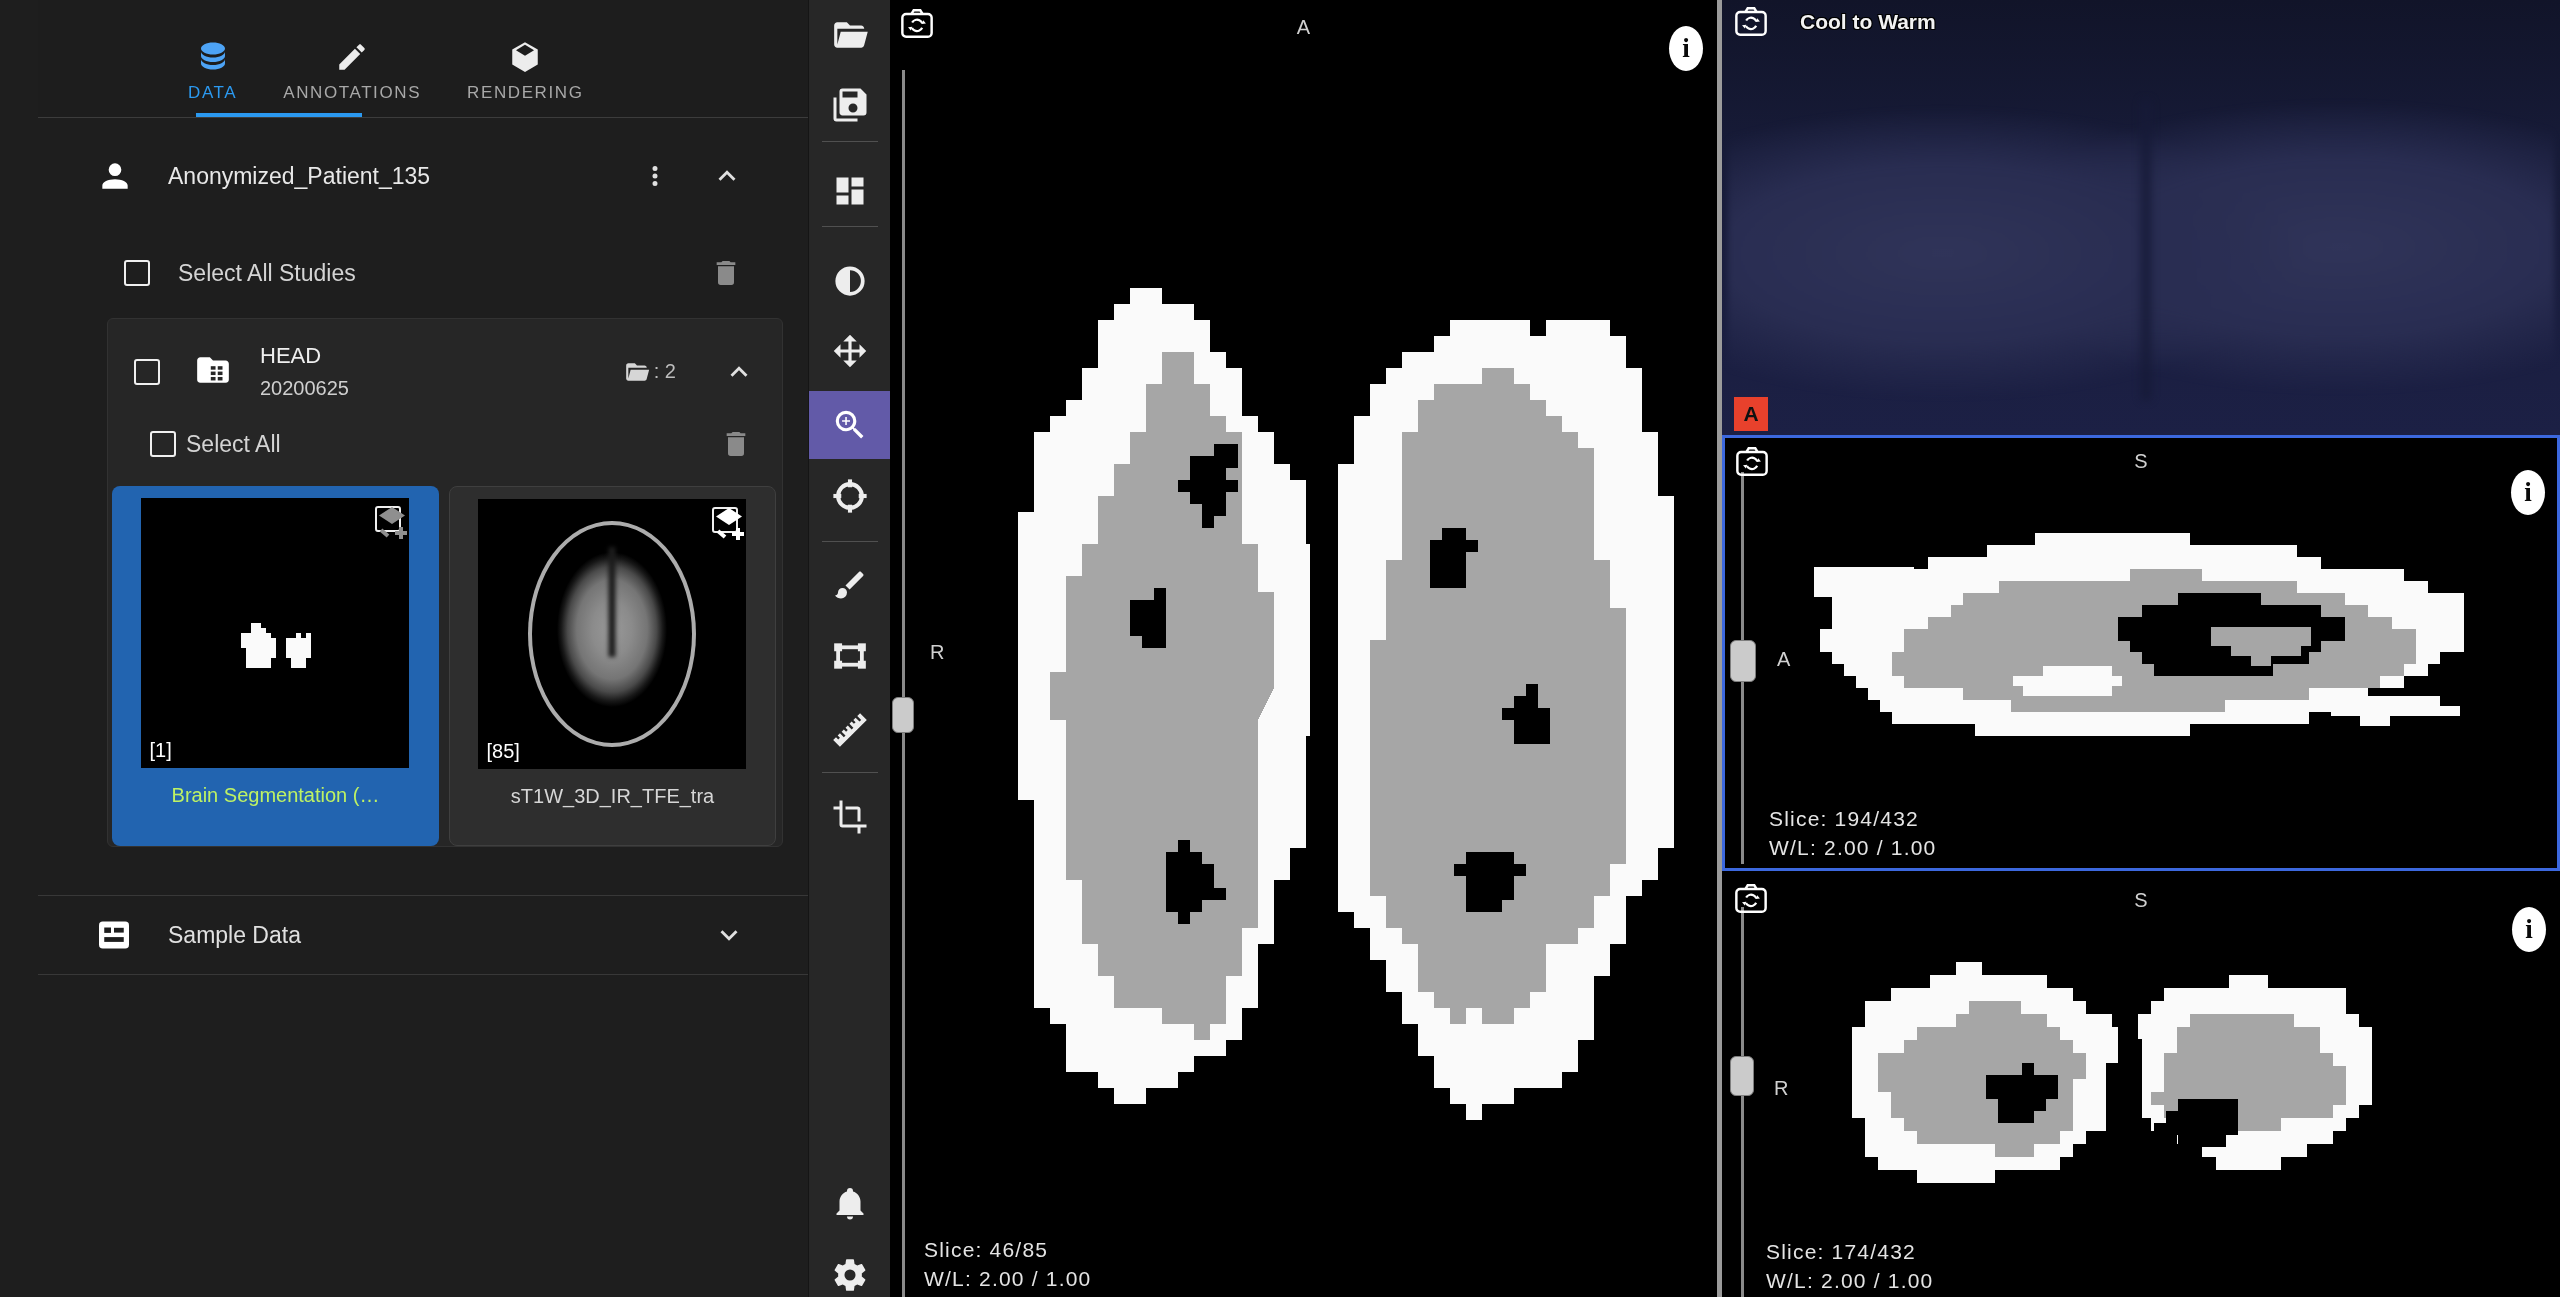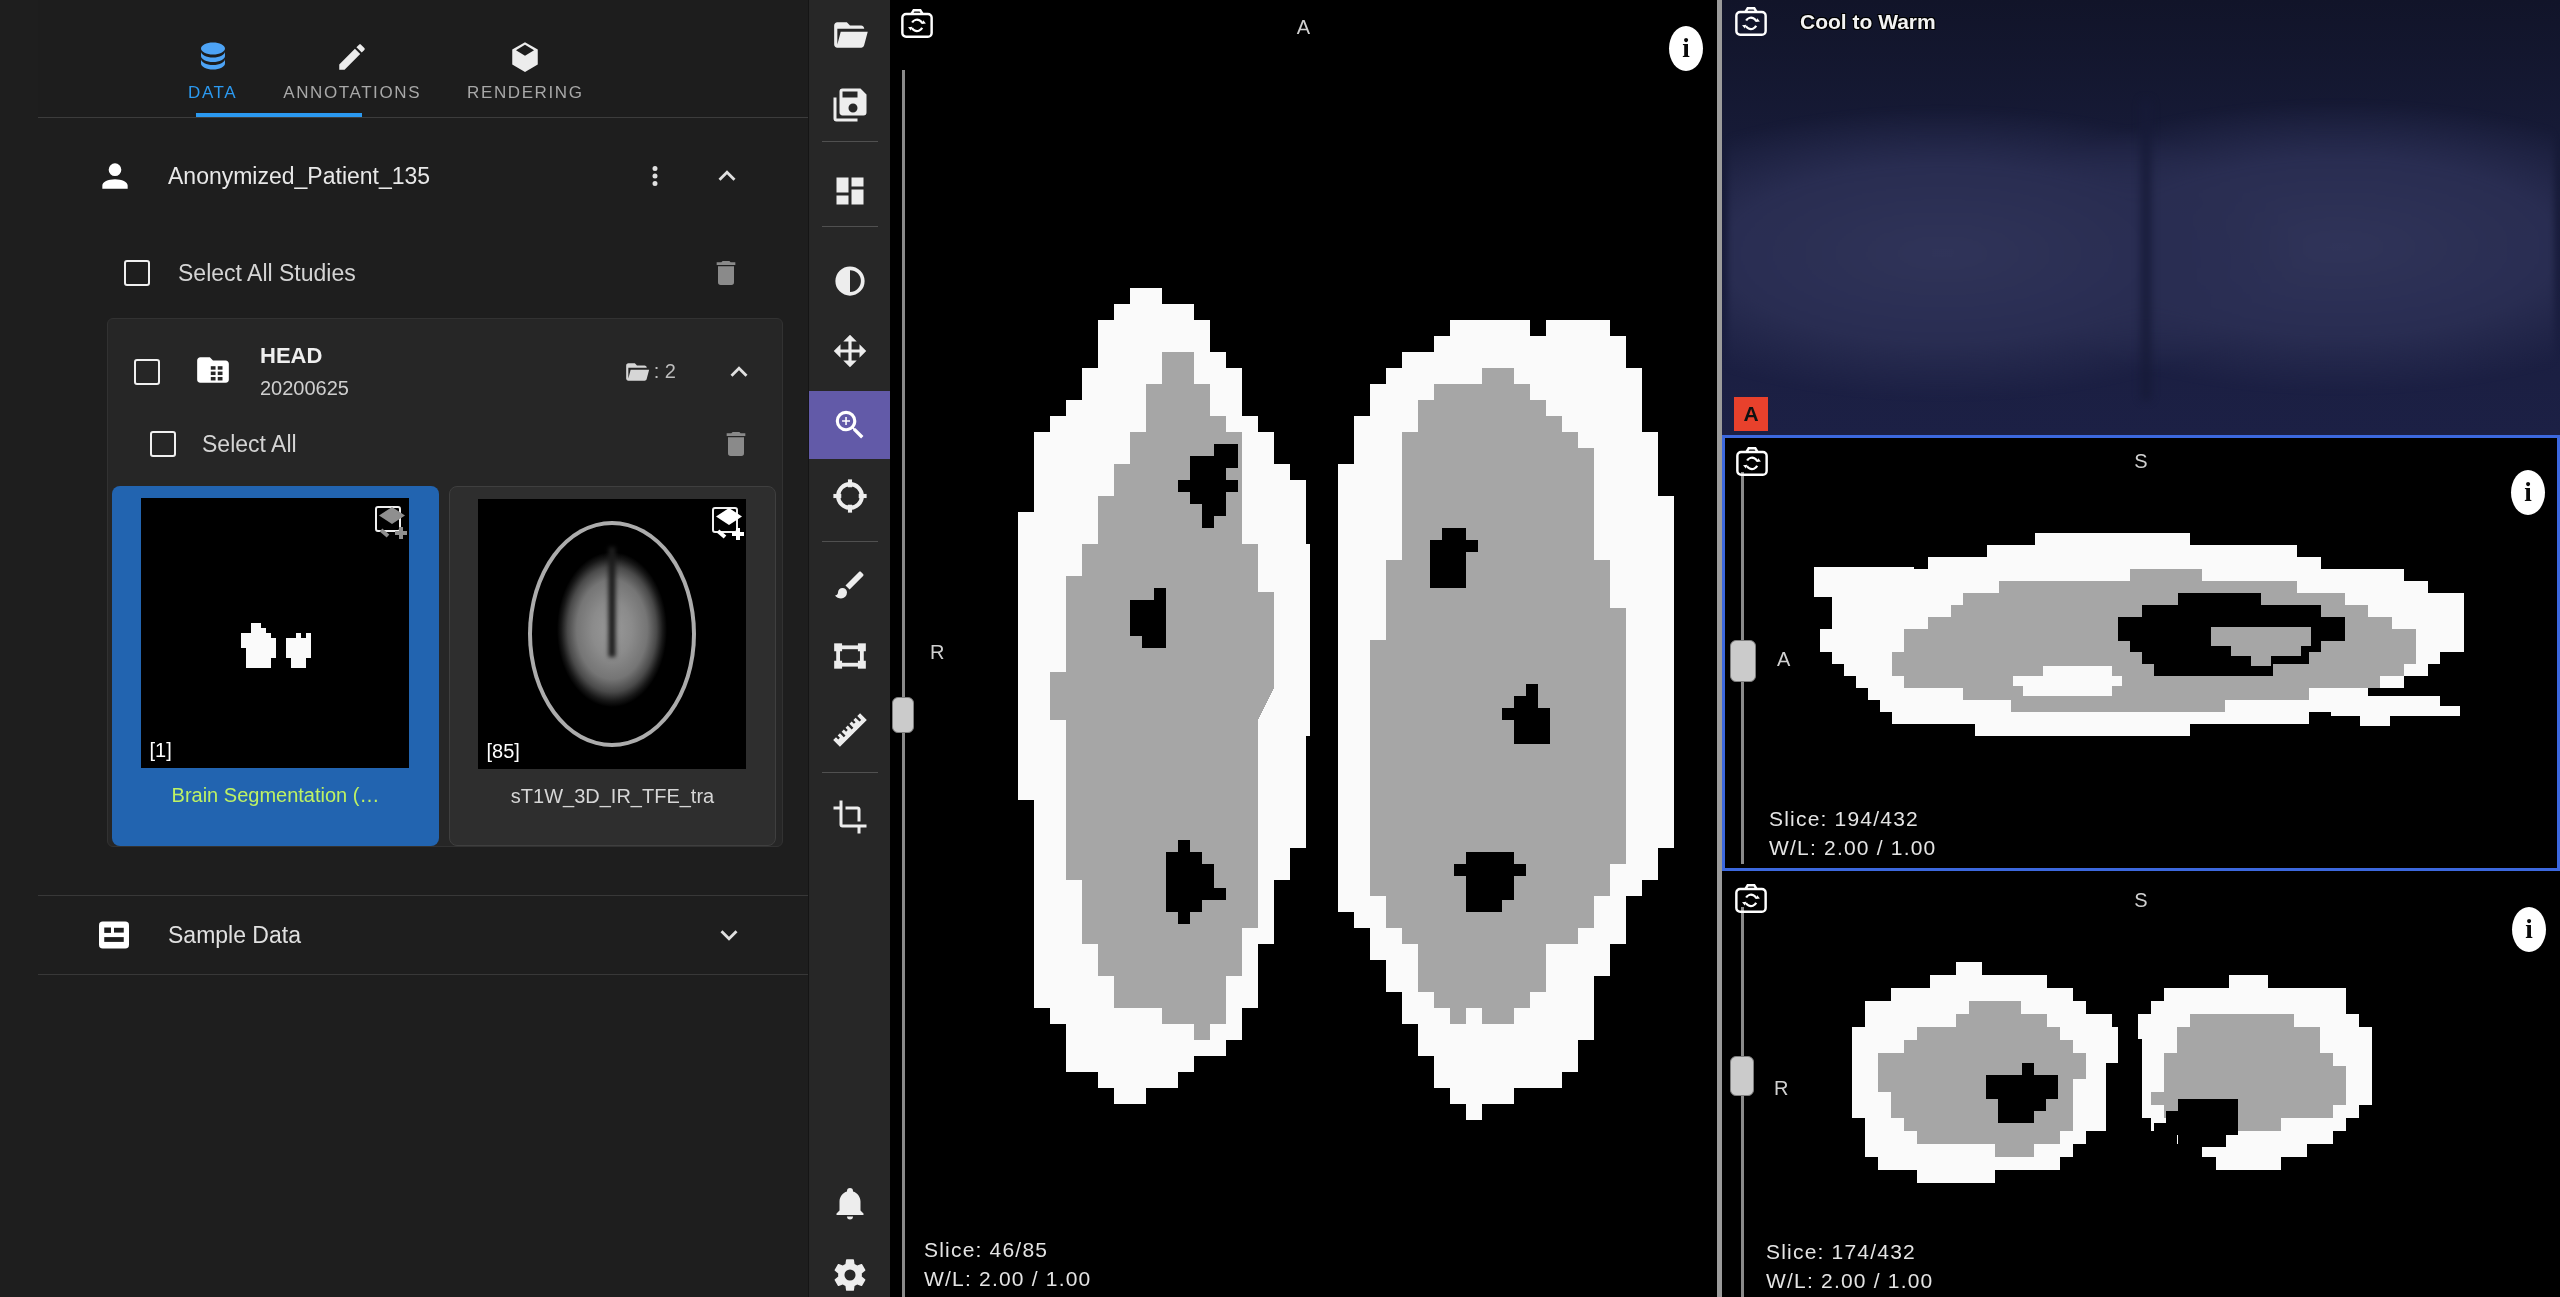--- a/index.html
+++ b/index.html
@@ -22,27 +22,27 @@
 
   .row-line { display:flex; align-items:center; height:78px; padding:0 62px 0 86px; }
   .row-line .rlabel { margin-left:28px; font-size:23px; color:#d4d4d4; }
   .row-line .spacer { flex:1; }
 
   .checkbox { width:26px; height:26px; border:2.5px solid #efefef; border-radius:3px; background:transparent; flex:0 0 auto; cursor:pointer; }
 
   .study-card { margin:6px 63px 0 69px; width:676px; background:#262626; border-radius:6px; border:1px solid #323232; }
   .study-head { display:flex; align-items:center; padding:24px 22px 16px 26px; }
   .study-title-block { margin-left:28px; }
-  .study-title { font-size:22px; font-weight:700; color:#efefef; }
+  .study-title { font-size:22px; font-weight:400; color:#efefef; }
   .study-date { font-size:20px; color:#cfcfcf; margin-top:8px; }
   .study-count { display:flex; align-items:center; gap:4px; color:#bdbdbd; font-size:20px; margin-left:auto; }
   .study-head .chev { margin-left:42px; }
   .folder-grid-wrap { margin-left:34px; }
   .select-all-row { display:flex; align-items:center; padding:8px 26px 8px 42px; }
-  .select-all-row .rlabel { margin-left:26px; font-size:23px; color:#d4d4d4; }
+  .select-all-row .rlabel { margin-left:10px; font-size:23px; color:#d4d4d4; }
   .select-all-row .spacer { flex:1; }
 
   .thumbs { display:flex; gap:10px; padding:14px 6px 0 4px; }
   .thumb-card { width:330px; height:360px; border-radius:8px; display:flex; flex-direction:column; align-items:center; cursor:pointer; background:transparent; }
   .thumb-card.selected { background:var(--selcard); }
   .thumb-card.plain { background:#2e2e2e; border:1px solid #3f3f3f;text-align:center; }
   .thumb-frame { position:relative; width:268px; height:270px; background:#000; margin-top:12px; }
   .thumb-frame svg { position:absolute; inset:0; }
   .thumb-badge { position:absolute; left:8px; bottom:6px; font-size:20px; color:#fff; }
   .thumb-icons { position:absolute; top:8px; right:8px; display:flex; align-items:center; gap:18px; }

